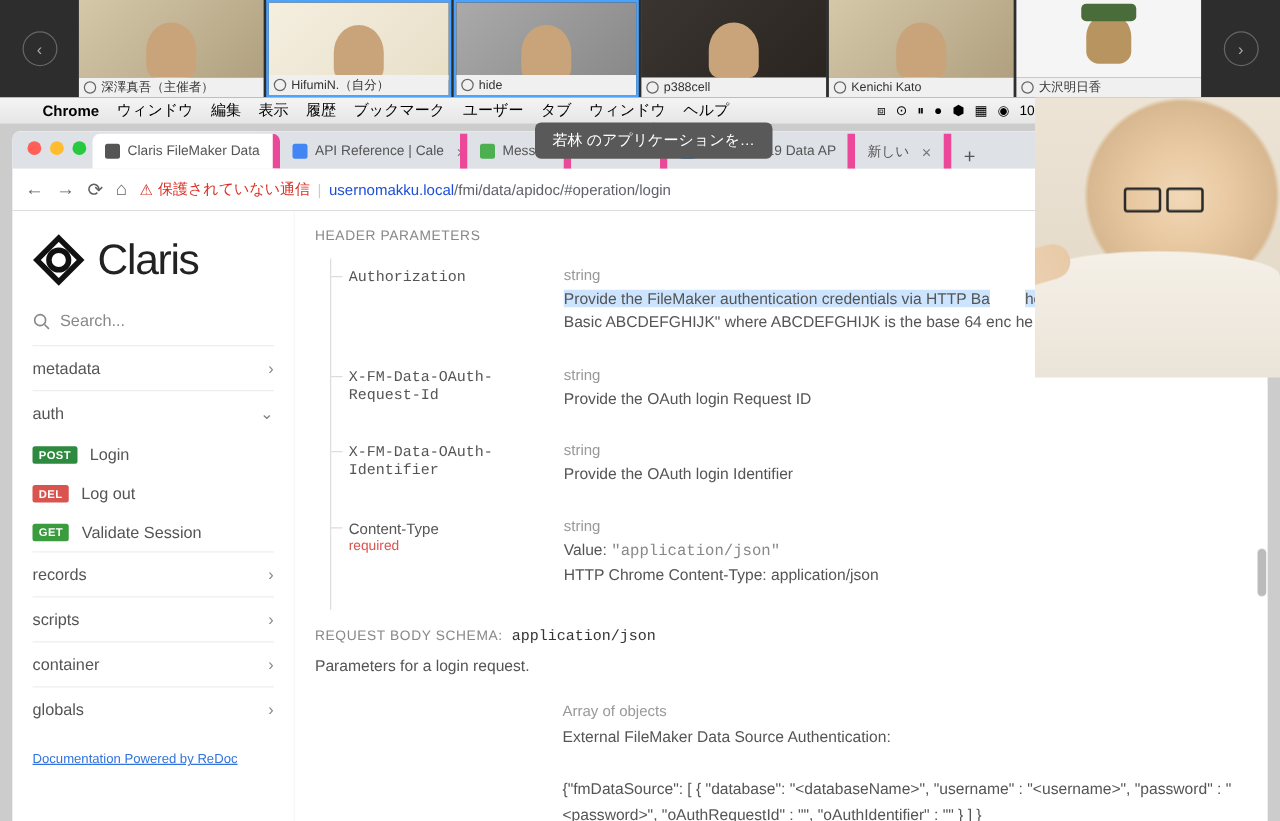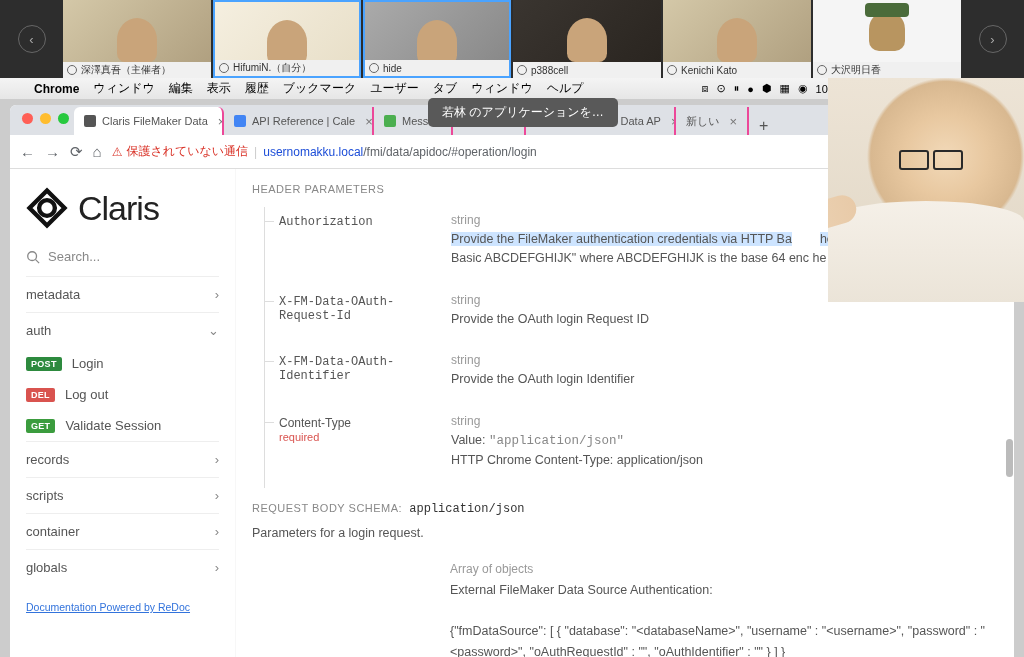--- a/index.html
+++ b/index.html
@@ -35,21 +35,21 @@
 .tooltip-bubble { position: absolute; top: 98px; left: 428px; background: #595959; color: #fff; font-size: 12px; padding: 6px 14px; border-radius: 5px; z-index: 50; white-space: nowrap; }
 .tooltip-bubble::after { content: ''; position: absolute; top: -5px; left: 50%; transform: translateX(-50%); border: 5px solid transparent; border-bottom-color: #595959; }
 
 
 .browser { position: absolute; top: 105px; left: 10px; right: 10px; bottom: 0; background: #fff; border-radius: 6px 6px 0 0; overflow: hidden; display: flex; flex-direction: column; }
 .traffic { position: absolute; top: 8px; left: 12px; display: flex; gap: 7px; z-index: 10; }
 .traffic span { width: 11px; height: 11px; border-radius: 50%; }
 .tl-red { background: #ff5f56; } .tl-yellow { background: #ffbd2e; } .tl-green { background: #27c93f; }
 
 .tab-bar { height: 30px; background: #dee1e6; display: flex; align-items: flex-end; padding-left: 64px; }
-.tab { height: 28px; background: #dee1e6; display: flex; align-items: center; padding: 0 10px; font-size: 11px; color: #555; gap: 6px; border-right: 2px solid #ec4899; min-width: 0; max-width: 150px; white-space: nowrap; overflow: hidden; }
+.tab { height: 28px; background: #dee1e6; display: flex; align-items: center; padding: 0 10px; font-size: 11px; color: #555; gap: 6px; border-right: 6px solid #ec4899; min-width: 0; max-width: 150px; white-space: nowrap; overflow: hidden; }
 .tab.active { background: #fff; border-radius: 6px 6px 0 0; }
 .tab-icon { width: 12px; height: 12px; border-radius: 2px; flex-shrink: 0; }
 .tab-close { color: #777; font-size: 13px; margin-left: 4px; }
 .tab-add { padding: 0 10px; color: #555; font-size: 16px; }
 
 .url-bar { height: 34px; background: #fff; display: flex; align-items: center; padding: 0 10px; gap: 10px; border-bottom: 1px solid #ddd; }
 .nav-btn { color: #5f6368; font-size: 15px; cursor: pointer; }
 .url-field { flex: 1; display: flex; align-items: center; gap: 6px; font-size: 12px; color: #333; }
 .url-warn { display: flex; align-items: center; gap: 4px; color: #d93025; font-size: 12px; }
 .url-text { color: #5f6368; }

